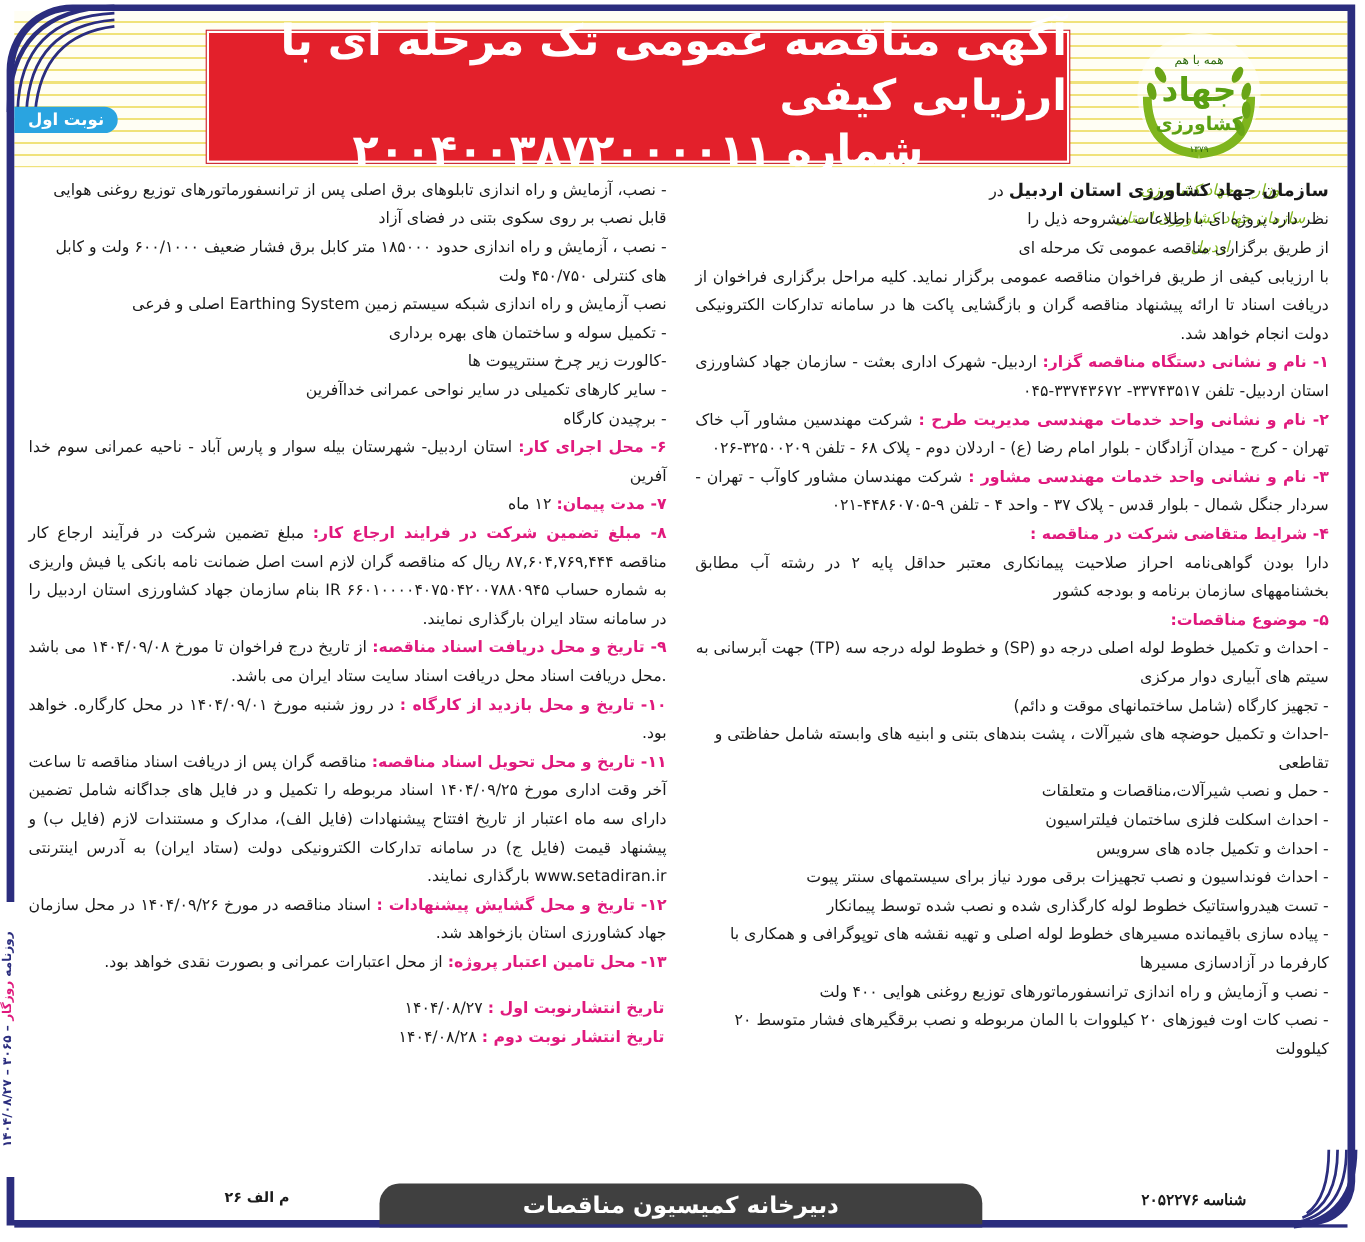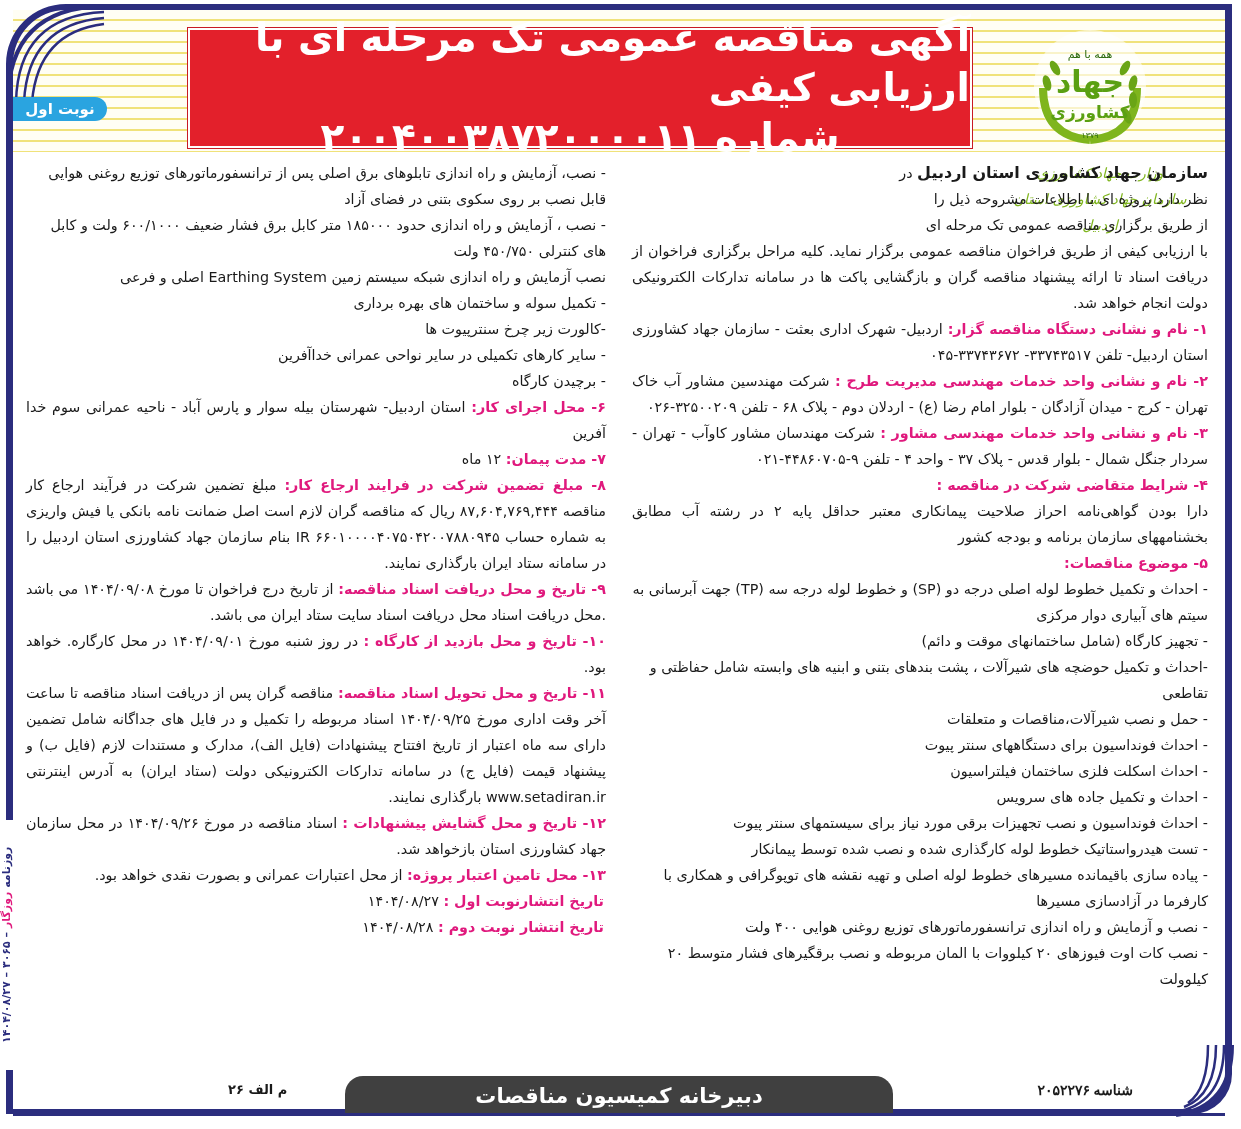--- a/index.html
+++ b/index.html
@@ -32,21 +32,21 @@
   .line { display: block; }
   .bullets .line { text-align: right; }
   .side-text { position: absolute; left: 0px; top: 820px; width: 22px; height: 250px;
                writing-mode: vertical-rl; transform: rotate(180deg); font-size: 11px; font-weight: bold;
                color: #2b2d7e; text-align: center; background: #fff; }
   .side-text .paper { color: #e0197d; }
   .footer-bar { position: absolute; left: 345px; top: 1076px; width: 548px; height: 40px;
                 background: #404040; border-radius: 18px 18px 0 0; color: #fff; font-weight: bold;
                 font-size: 21px; text-align: center; line-height: 40px; }
   .footer-id { position: absolute; right: 108px; top: 1082px; font-size: 14px; font-weight: bold; font-family: Liberation Serif, serif; }
-  .footer-ref { position: absolute; left: 228px; top: 1082px; font-size: 13px; font-weight: bold; }
+  .footer-ref { position: absolute; left: 204px; top: 1082px; font-size: 13px; font-weight: bold; }
   .foot-line { position: absolute; left: 13px; top: 1113px; width: 1212px; height: 3px; background: #2b2d7e; }
   .br-arcs { position: absolute; right: 5px; top: 1045px; width: 60px; height: 72px; }
 </style>
 </head>
 <body>
 
 <div class="stripes"></div>
 <div class="frame"></div>
 
 <svg class="corner-arcs" viewBox="0 0 110 100">
@@ -107,21 +107,20 @@
   <div>
     <div class="h">۴- شرایط متقاضی شرکت در مناقصه :</div>
     <div>دارا بودن گواهی‌نامه احراز صلاحیت پیمانکاری معتبر حداقل پایه ۲ در رشته آب مطابق بخشنامههای سازمان برنامه و بودجه کشور</div>
   </div>
   <div class="bullets">
     <div class="h">۵- موضوع مناقصات:</div>
     <span class="line">- احداث و تکمیل خطوط لوله اصلی درجه دو (SP) و خطوط لوله درجه سه (TP) جهت آبرسانی به سیتم های آبیاری دوار مرکزی</span>
     <span class="line">- تجهیز کارگاه (شامل ساختمانهای موقت و دائم)</span>
     <span class="line">-احداث و تکمیل حوضچه های شیرآلات ، پشت بندهای بتنی و ابنیه های وابسته شامل حفاظتی و تقاطعی</span>
     <span class="line">- حمل و نصب شیرآلات،مناقصات و متعلقات</span>
-    <span class="line">- احداث فونداسیون برای دستگاههای سنتر پیوت</span>
     <span class="line">- احداث اسکلت فلزی ساختمان فیلتراسیون</span>
     <span class="line">- احداث و تکمیل جاده های سرویس</span>
     <span class="line">- احداث فونداسیون و نصب تجهیزات برقی مورد نیاز برای سیستمهای سنتر پیوت</span>
     <span class="line">- تست هیدرواستاتیک خطوط لوله کارگذاری شده و نصب شده توسط پیمانکار</span>
     <span class="line">- پیاده سازی باقیمانده مسیرهای خطوط لوله اصلی و تهیه نقشه های توپوگرافی و همکاری با کارفرما در آزادسازی مسیرها</span>
     <span class="line">- نصب و آزمایش و راه اندازی ترانسفورماتورهای توزیع روغنی هوایی ۴۰۰ ولت</span>
     <span class="line">- نصب کات اوت فیوزهای ۲۰ کیلووات با المان مربوطه و نصب برقگیرهای فشار متوسط ۲۰ کیلوولت</span>
   </div>
 </div>
 
@@ -152,21 +151,21 @@
   </div>
   <div>
     <span class="h">۱۱- تاریخ و محل تحویل اسناد مناقصه:</span><span> مناقصه گران پس از دریافت اسناد مناقصه تا ساعت آخر وقت اداری مورخ ۱۴۰۴/۰۹/۲۵ اسناد مربوطه را تکمیل و در فایل های جداگانه شامل تضمین دارای سه ماه اعتبار از تاریخ افتتاح پیشنهادات (فایل الف)، مدارک و مستندات لازم (فایل ب) و پیشنهاد قیمت (فایل ج) در سامانه تدارکات الکترونیکی دولت (ستاد ایران) به آدرس اینترنتی www.setadiran.ir بارگذاری نمایند.</span>
   </div>
   <div>
     <span class="h">۱۲- تاریخ و محل گشایش پیشنهادات :</span><span> اسناد مناقصه در مورخ ۱۴۰۴/۰۹/۲۶ در محل سازمان جهاد کشاورزی استان بازخواهد شد.</span>
   </div>
   <div>
     <span class="h">۱۳- محل تامین اعتبار پروژه:</span><span> از محل اعتبارات عمرانی و بصورت نقدی خواهد بود.</span>
   </div>
-  <div style="padding-right:2px;">
+  <div style="padding-right:2px;margin-top:16px;">
     <span class="h">تاریخ انتشارنوبت اول :</span><span> ۱۴۰۴/۰۸/۲۷</span>
   </div>
   <div style="padding-right:2px;">
     <span class="h">تاریخ انتشار نوبت دوم :</span><span> ۱۴۰۴/۰۸/۲۸</span>
   </div>
 </div>
 
 <div class="side-text">
   <span>روزنامه </span><span class="paper">روزگار</span><span> – ۳۰۶۵ – ۱۴۰۴/۰۸/۲۷</span>
 </div>

